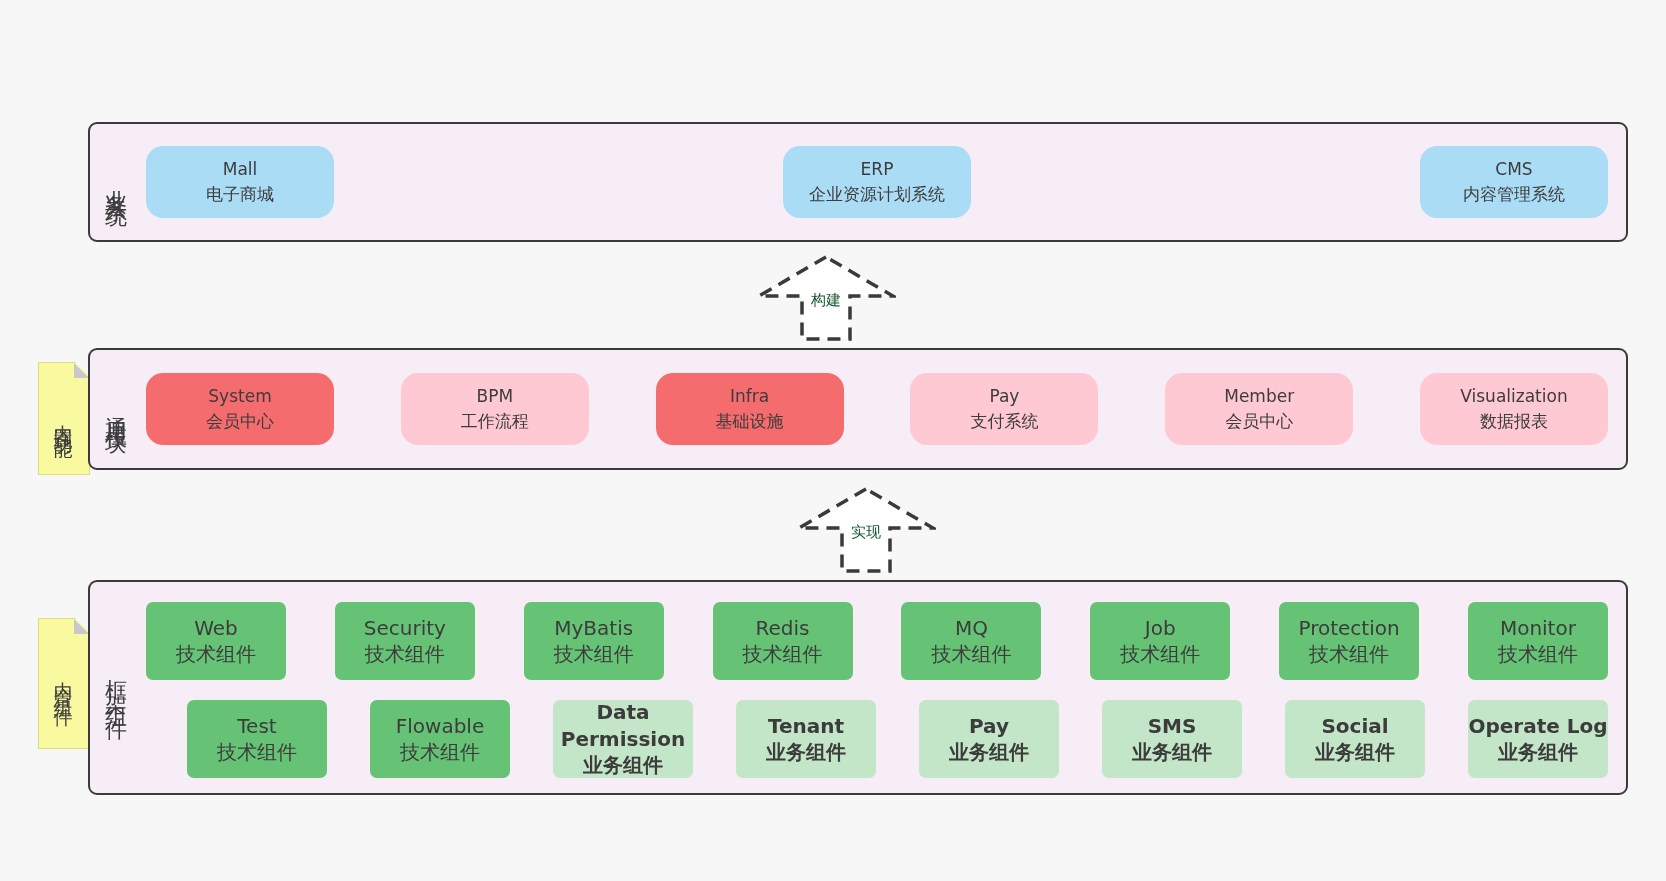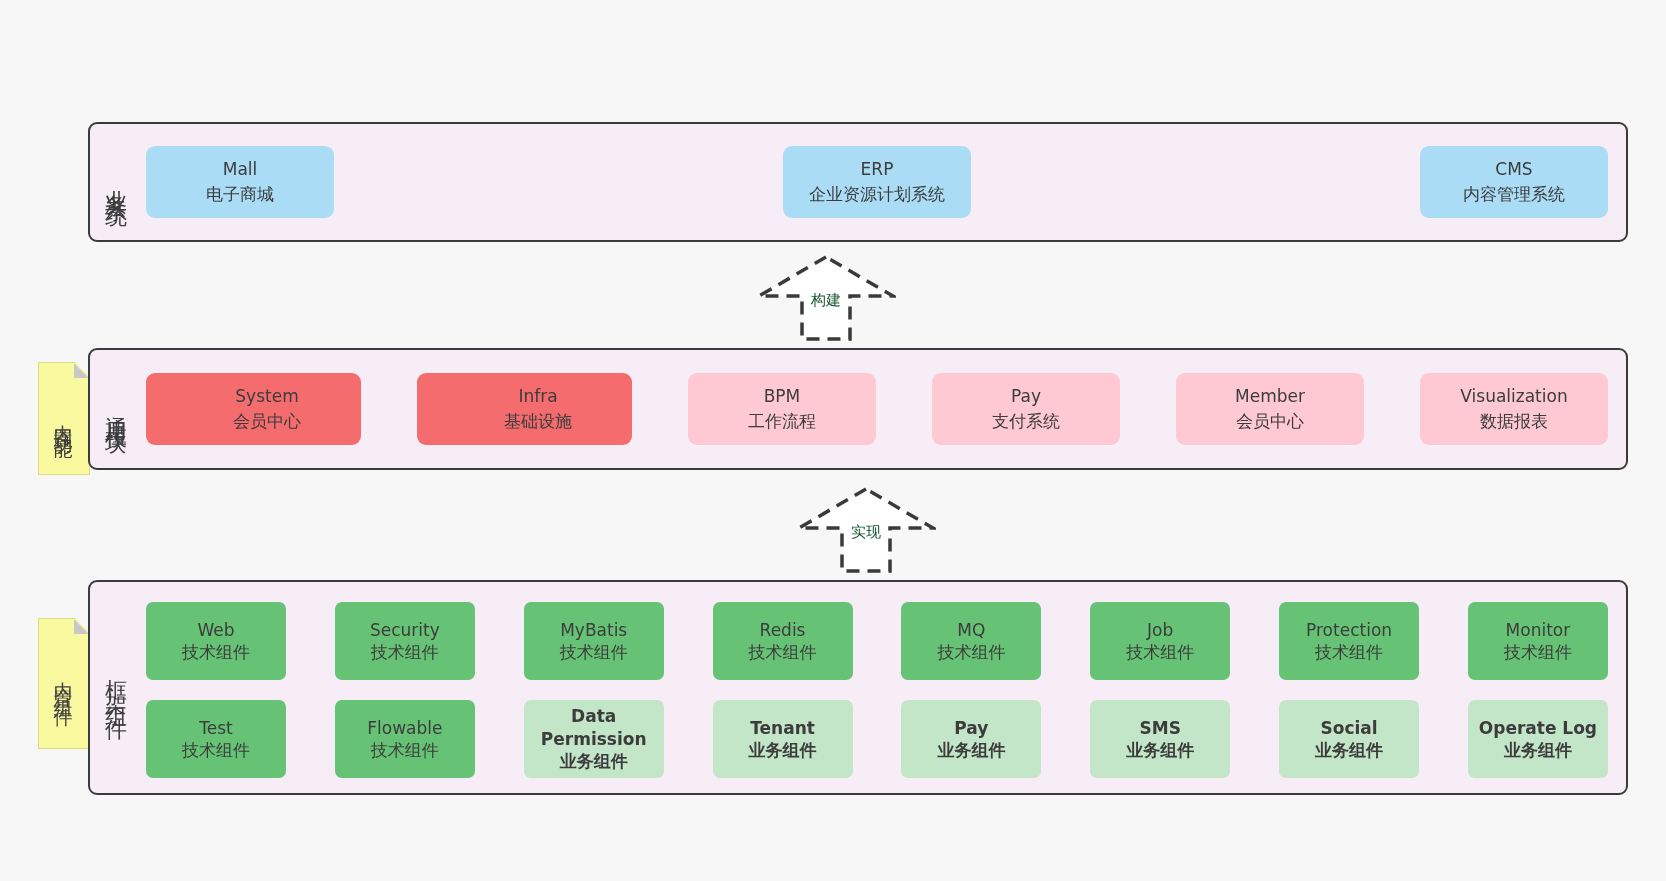--- a/index.html
+++ b/index.html
@@ -15,31 +15,31 @@
 
   .layer-label{position:absolute;left:11px;top:50%;transform:translateY(-50%);
     writing-mode:vertical-rl;text-orientation:upright;font-size:22px;color:#3c3c3c;
     letter-spacing:5px;white-space:nowrap;}
   .layer-components .layer-label{letter-spacing:13px;}
 
   
   .row{position:absolute;left:56px;right:18px;top:0;bottom:0;
     display:flex;justify-content:space-between;align-items:center;}
   .layer-components .row1{top:20px;height:78px;bottom:auto;}
-  .layer-components .row2{top:118px;height:78px;bottom:auto;}
-
-  .box{width:188px;height:72px;border-radius:9px;display:flex;flex-direction:column;
+  .layer-components .row2{top:118px;height:78px;bottom:auto;margin-left:41px;}
+
+  .box{width:188px;height:72px;border-radius:17px;display:flex;flex-direction:column;
     justify-content:center;align-items:center;text-align:center;
     font-size:17px;line-height:1.45;color:#3c3c3c;}
   .sbox{width:140px;height:78px;border-radius:7px;display:flex;flex-direction:column;
     justify-content:center;align-items:center;text-align:center;
-    font-size:17px;line-height:1.32;color:#3c3c3c;}
+    font-size:20px;line-height:1.32;color:#3c3c3c;}
 
   .v-blue{background:#aadcf6;}
-  .v-red{background:#f56c6f;padding-left:27px;}
+  .v-red{background:#f56c6f;}
   .v-pink{background:#fec9d3;}
   .v-green{background:#66c375;}
   .v-lightgreen{background:#c3e5c8;font-weight:bold;}
 
   
   .sticky{position:absolute;width:52px;background:#f9f9a0;border:1px solid #dedc7f;
     box-sizing:border-box;z-index:1;
     clip-path:polygon(0 0, calc(100% - 15px) 0, 100% 15px, 100% 100%, 0 100%);}
   .sticky::after{content:"";position:absolute;top:0;right:0;width:0;height:0;
     border-bottom:15px solid #c7c7cc;border-right:15px solid transparent;}
@@ -95,27 +95,27 @@
     <span class="arrow-label">构建</span>
   </div>
 
   <section class="container layer-modules">
     <span class="layer-label">通用模块</span>
     <div class="row">
       <div class="box v-red">
         <span>System</span>
         <span>会员中心</span>
       </div>
+      <div class="box v-pink">
+        <span>BPM</span>
+        <span>工作流程</span>
+      </div>
       <div class="box v-red">
         <span>Infra</span>
         <span>基础设施</span>
-      </div>
-      <div class="box v-pink">
-        <span>BPM</span>
-        <span>工作流程</span>
       </div>
       <div class="box v-pink">
         <span>Pay</span>
         <span>支付系统</span>
       </div>
       <div class="box v-pink">
         <span>Member</span>
         <span>会员中心</span>
       </div>
       <div class="box v-pink">

